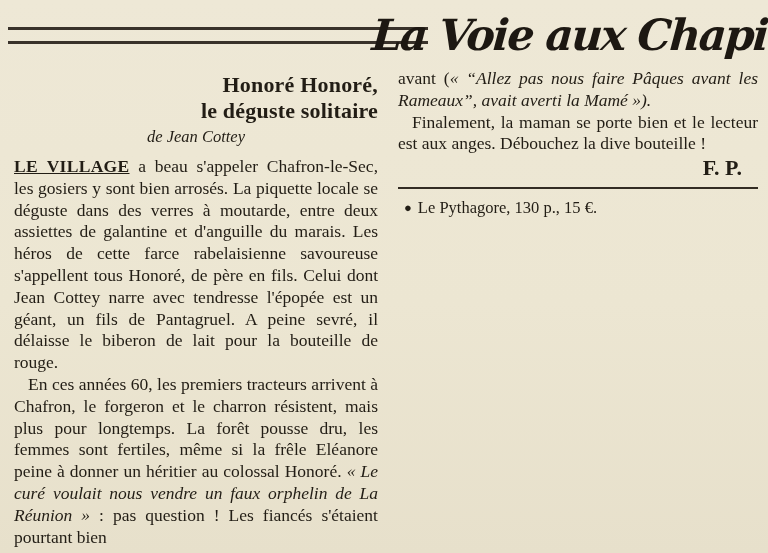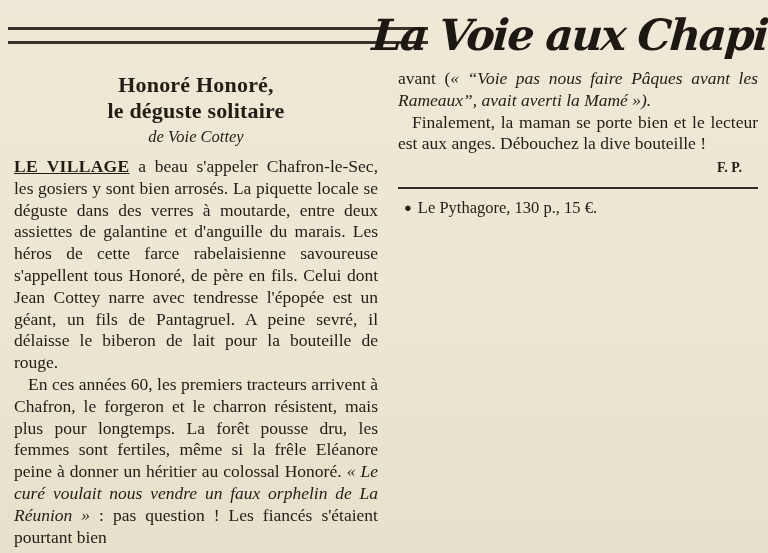--- a/index.html
+++ b/index.html
@@ -20,55 +20,55 @@
     letter-spacing:-2px;
     text-align:center;
     white-space:nowrap;
     color:#1d1812;
     transform:skewX(-4deg);
   }
   .col{position:absolute;top:68px;text-align:justify;font-size:17.5px;line-height:21.8px;}
   .col-left{left:14px;width:364px;}
   .col-right{left:398px;width:360px;}
   .art-title{
-    text-align:center;font-weight:bold;font-size:22px;line-height:26px;
+    text-align:right;font-weight:bold;font-size:22px;line-height:26px;
     margin:4px 0 0 0;letter-spacing:.2px;
   }
   .byline{text-align:center;font-style:italic;font-size:16.5px;line-height:22px;margin:2px 0 8px 0;}
   p{margin:0;}
   p.indent{text-indent:14px;}
   .lead{font-weight:bold;letter-spacing:.3px;text-decoration:underline;}
   .it{font-style:italic;}
-  .signature{text-align:right;font-weight:bold;font-size:14px;line-height:22px;padding-right:16px;margin-top:2px;}
+  .signature{text-align:right;font-weight:bold;font-size:22px;line-height:22px;padding-right:16px;margin-top:2px;}
   .review-divider{border:0;border-top:2px solid #332c23;margin:8px 0 9px 0;}
   .book-info{font-size:16.5px;line-height:20px;padding-left:6px;}
   .bullet{font-size:13px;vertical-align:1px;margin-right:6px;}
 </style>
 </head>
 <body>
 
 <div class="page">
 
   <div class="hrule" style="left:8px;top:27px;width:420px;height:3px;"></div>
   <div class="hrule" style="left:8px;top:41px;width:420px;height:3px;"></div>
 
   <div class="masthead">La Voie aux Chapitres</div>
 
   <div class="col col-left">
     <div class="art-title">Honoré Honoré,</div>
     <div class="art-title" style="margin-top:0;">le déguste solitaire</div>
-    <div class="byline">de Voie Cottey</div>
+    <div class="byline">de Jean Cottey</div>
 
     <p><span class="lead">LE VILLAGE</span><span> a beau s'appeler Chafron-le-Sec, les gosiers y sont bien arrosés. La piquette locale se déguste dans des verres à moutarde, entre deux assiettes de galantine et d'anguille du marais. Les héros de cette farce rabelaisienne savoureuse s'appellent tous Honoré, de père en fils. Celui dont Jean Cottey narre avec tendresse l'épopée est un géant, un fils de Pantagruel. A peine sevré, il délaisse le biberon de lait pour la bouteille de rouge.</span></p>
 
     <p class="indent"><span>En ces années 60, les premiers tracteurs arrivent à Chafron, le forgeron et le charron résistent, mais plus pour longtemps. La forêt pousse dru, les femmes sont fertiles, même si la frêle Eléanore peine à donner un héritier au colossal Honoré. </span><span class="it">« Le curé voulait nous vendre un faux orphelin de La Réunion »</span><span> : pas question ! Les fiancés s'étaient pourtant bien</span></p>
   </div>
 
   <div class="col col-right">
-    <p><span>avant (</span><span class="it">« “Voie pas nous faire Pâques avant les Rameaux”, avait averti la Mamé »).</span></p>
+    <p><span>avant (</span><span class="it">« “Allez pas nous faire Pâques avant les Rameaux”, avait averti la Mamé »).</span></p>
 
     <p class="indent">Finalement, la maman se porte bien et le lecteur est aux anges. Débouchez la dive bouteille !</p>
 
     <div class="signature">F. P.</div>
 
     <hr class="review-divider">
 
     <div class="book-info"><span class="bullet">●</span><span>Le Pythagore, 130 p., 15 €.</span></div>
   </div>
 

